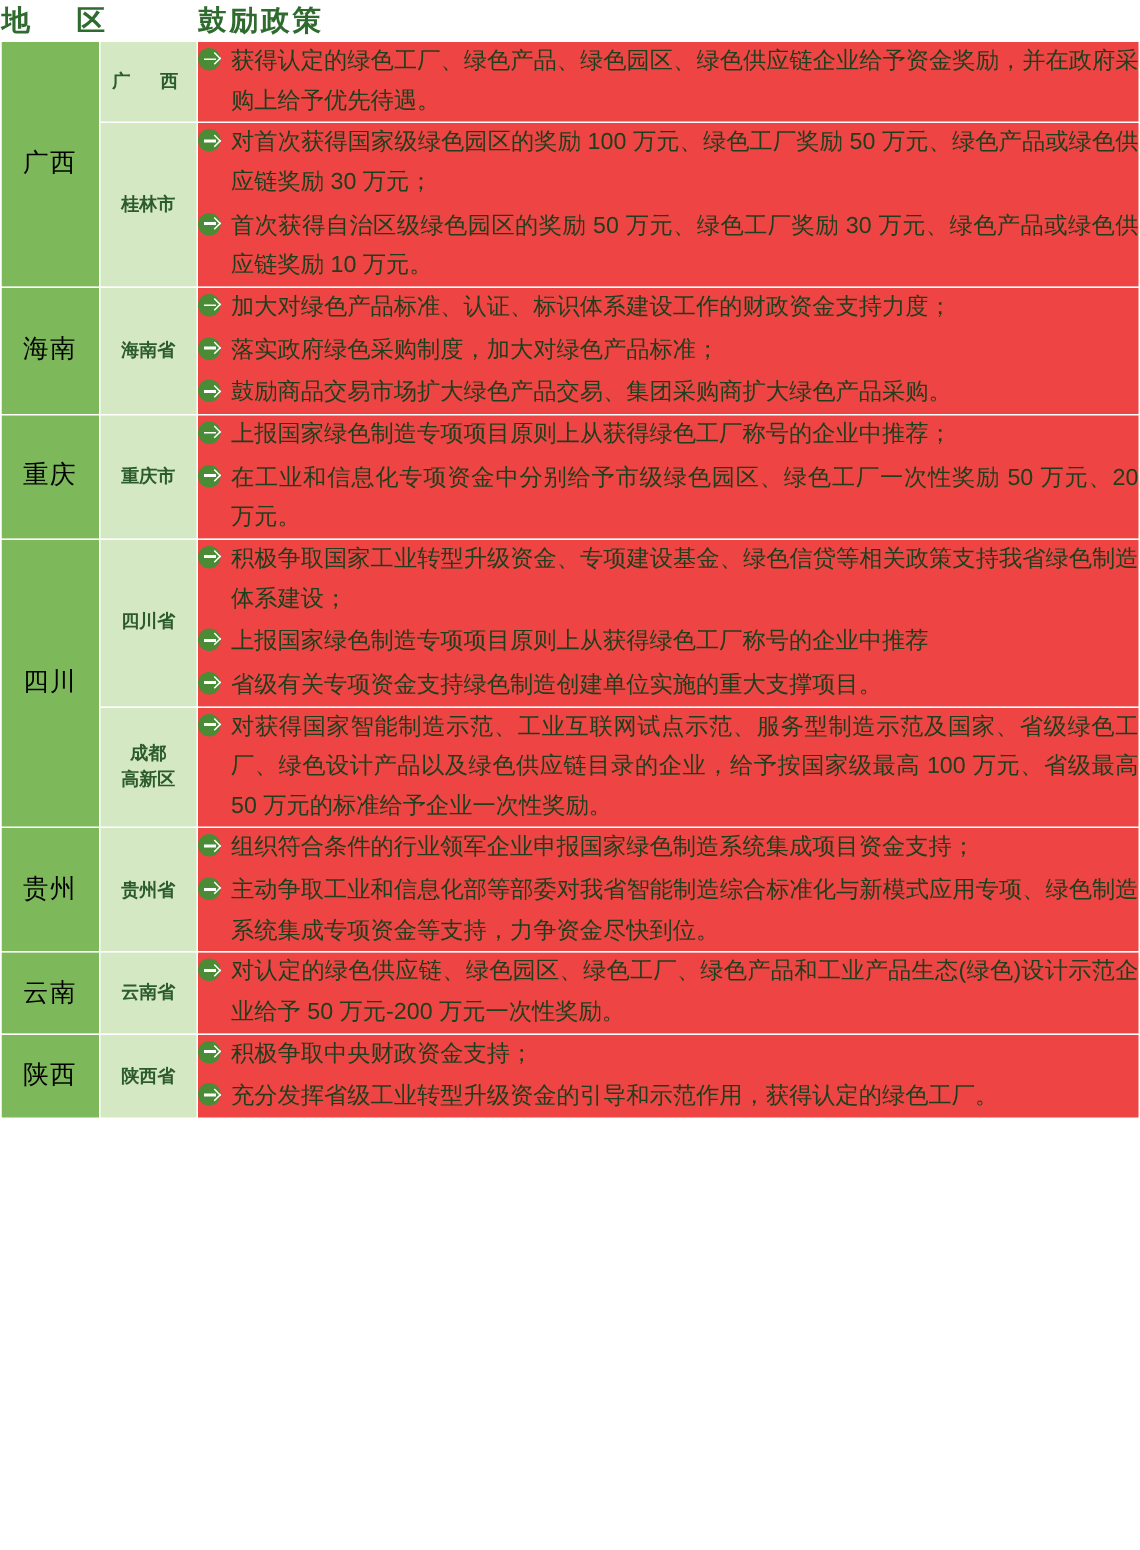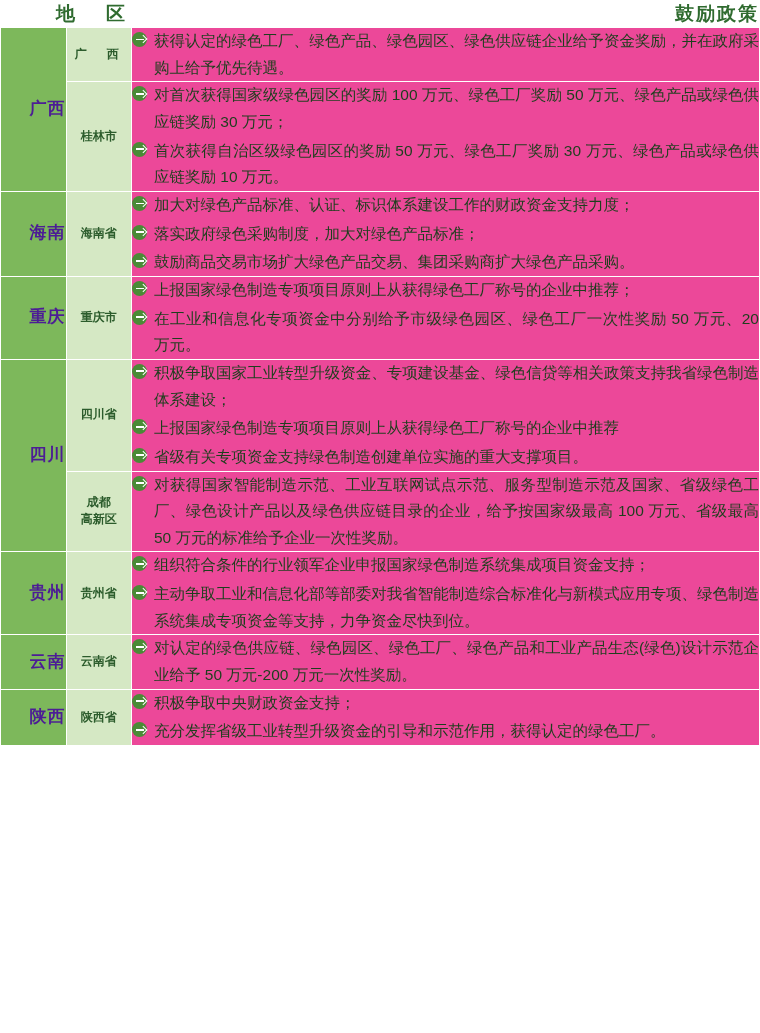--- a/index.html
+++ b/index.html
@@ -24,54 +24,54 @@
     border: 1px solid #ffffff;
     vertical-align: middle;
     padding: 0;
   }
   
   .hdr-cell {
     background: #ffffff;
     color: #2f6b2f;
     font-weight: bold;
     font-size: 19px;
-    text-align: right;
+    text-align: left;
     letter-spacing: 2px;
     padding: 10px 0 12px 0;
     border: none;
     border-bottom: 2px solid #4f9e3f;
   }
   .hdr-region { width: 130px; }
   .hdr-region-inner { letter-spacing: 6px; }
 
   
   .prov-cell {
     width: 62px;
     background: #7db85b;
-    color: #4c1d95;
-    font-weight: bold;
+    color: #000000;
+    font-weight: normal;
     font-size: 17px;
-    text-align: right;
+    text-align: center;
     letter-spacing: 1px;
     line-height: 1.35;
   }
   
   .sub-cell {
     width: 68px;
     background: #d5e8c4;
     color: #2c5c2c;
     font-weight: bold;
     font-size: 12px;
     text-align: center;
     line-height: 1.45;
   }
   .sub-cell.spaced { letter-spacing: 4px; }
   
   .policy-cell {
-    background: #ec4899;
+    background: #ef4444;
     color: #1d3f1d;
     font-size: 15.5px;
     line-height: 1.72;
     padding: 10px 12px 10px 14px;
     text-align: justify;
   }
   .policy-line {
     position: relative;
     padding-left: 22px;
     margin: 0 0 2px 0;

